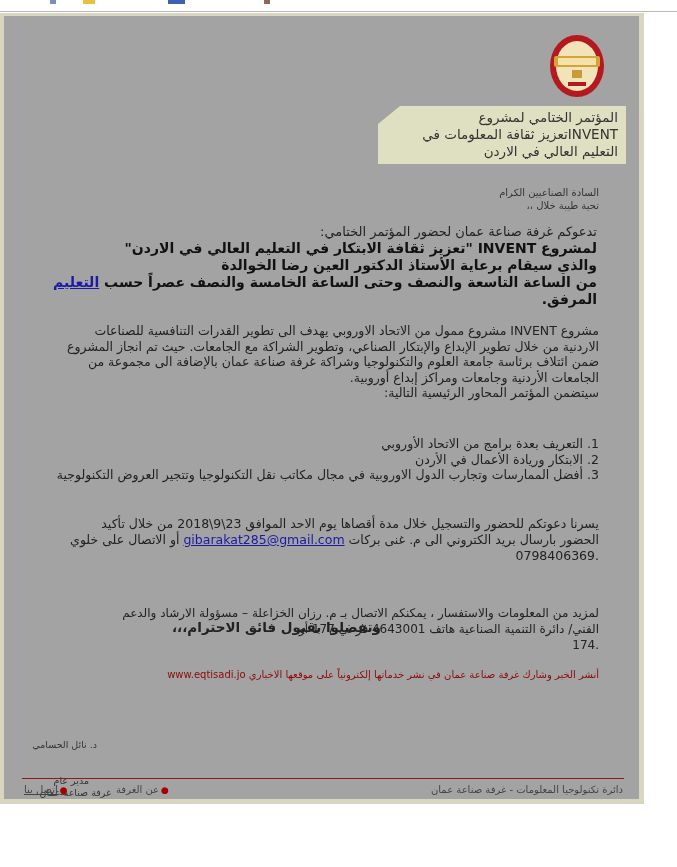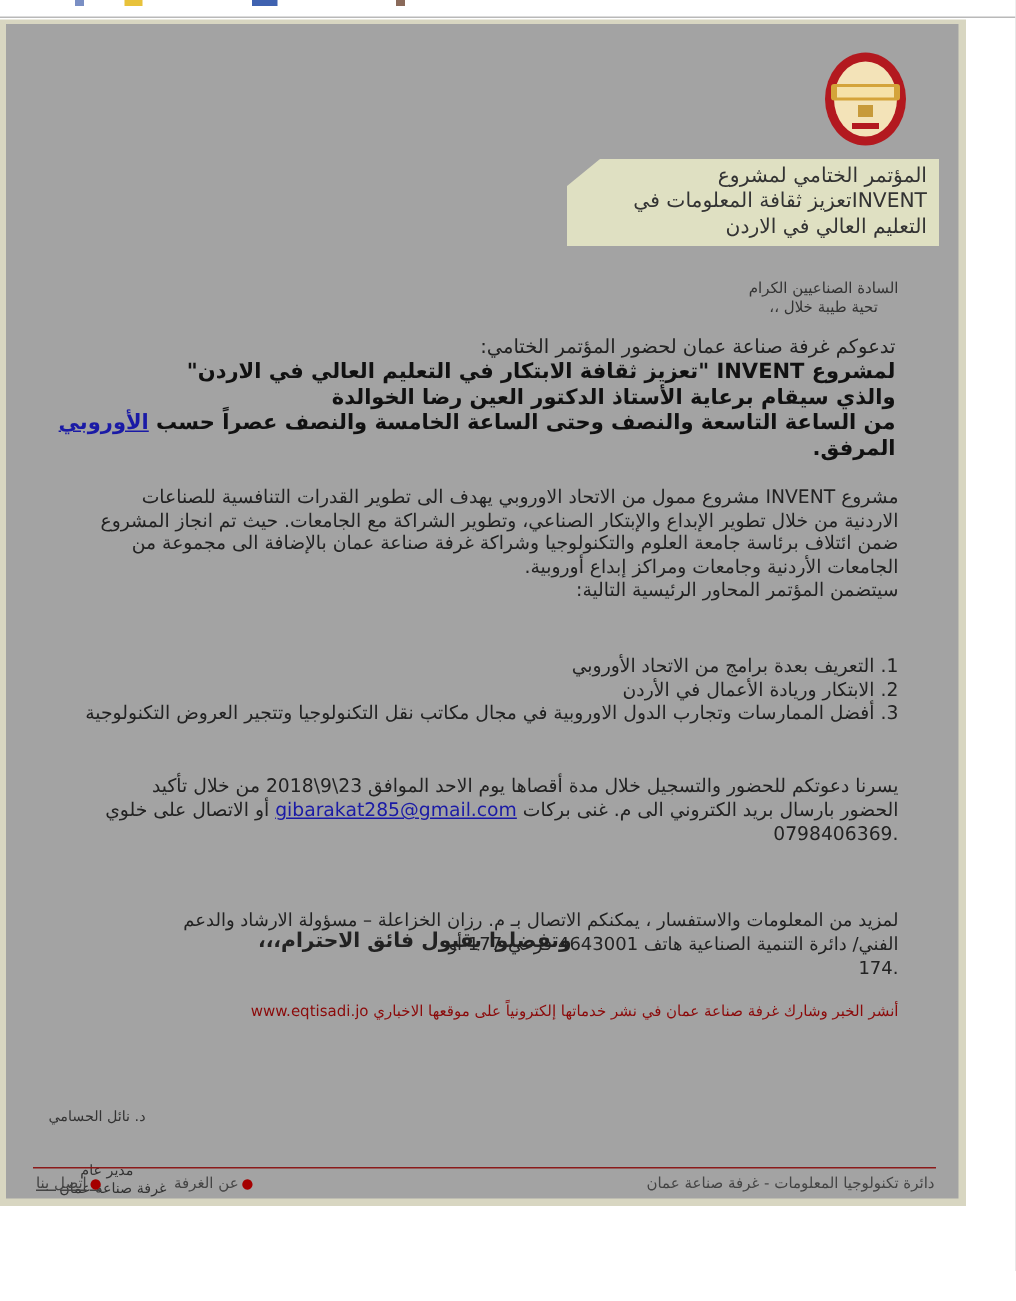--- a/index.html
+++ b/index.html
@@ -13,21 +13,21 @@
   .panel { position: absolute; left: 4px; top: 3px; width: 635px; height: 783px; background: #a3a3a3; }
 
   .logo { position: absolute; left: 544px; top: 18px; width: 58px; height: 64px; }
 
   .title-box { position: absolute; left: 374px; top: 90px; width: 248px; height: 58px;
                background: #dfe0c2; clip-path: polygon(22px 0, 100% 0, 100% 100%, 0 100%, 0 18px); }
   .title-box .t { position: absolute; right: 8px; top: 3px; direction: rtl; text-align: right;
                   font-size: 13.5px; line-height: 17px; color: #333; font-family: "DejaVu Sans", sans-serif; }
 
   .rtl { direction: rtl; text-align: right; }
-  .greet { position: absolute; right: 40px; top: 170px; font-size: 10px; line-height: 13px; color: #333; text-align: center; }
+  .greet { position: absolute; right: 40px; top: 170px; font-size: 10px; line-height: 13px; color: #333; }
 
   .invite { position: absolute; right: 42px; top: 207px; width: 560px; font-size: 13px; line-height: 17px; }
   .invite .bold { font-weight: bold; font-size: 14px; line-height: 17px; color: #111; }
   .invite a { color: #1a1aa6; text-decoration: underline; }
 
   .para { position: absolute; right: 40px; top: 307px; width: 605px; font-size: 12.5px; line-height: 15.5px; color: #222; }
 
   .list { position: absolute; right: 40px; top: 420px; width: 560px; font-size: 12.5px; line-height: 15.5px; }
   .list .li { position: relative; padding-right: 16px; }
   .list .num { position: absolute; right: 0; top: 0; }
@@ -83,21 +83,21 @@
     <div class="greet rtl">
       <div>السادة الصناعيين الكرام</div>
       <div>تحية طيبة خلال ،،</div>
     </div>
 
     <div class="invite rtl">
       <div>تدعوكم غرفة صناعة عمان لحضور المؤتمر الختامي:</div>
       <div class="bold">لمشروع INVENT "تعزيز ثقافة الابتكار في التعليم العالي في الاردن"</div>
       <div class="bold">والذي سيقام برعاية الأستاذ الدكتور العين رضا الخوالدة</div>
       <div class="bold">
-        <span>من الساعة التاسعة والنصف وحتى الساعة الخامسة والنصف عصراً حسب </span><a href="#">الأوروبي</a><span> المرفق.</span>
+        <span>من الساعة التاسعة والنصف وحتى الساعة الخامسة والنصف عصراً حسب </span><a href="#">التعليم</a><span> المرفق.</span>
       </div>
     </div>
 
     <div class="para rtl">
       <div>مشروع INVENT مشروع ممول من الاتحاد الاوروبي يهدف الى تطوير القدرات التنافسية للصناعات</div>
       <div>الاردنية من خلال تطوير الإبداع والإبتكار الصناعي، وتطوير الشراكة مع الجامعات. حيث تم انجاز المشروع</div>
       <div>ضمن ائتلاف برئاسة جامعة العلوم والتكنولوجيا وشراكة غرفة صناعة عمان بالإضافة الى مجموعة من</div>
       <div>الجامعات الأردنية وجامعات ومراكز إبداع أوروبية.</div>
       <div>سيتضمن المؤتمر المحاور الرئيسية التالية:</div>
     </div>

